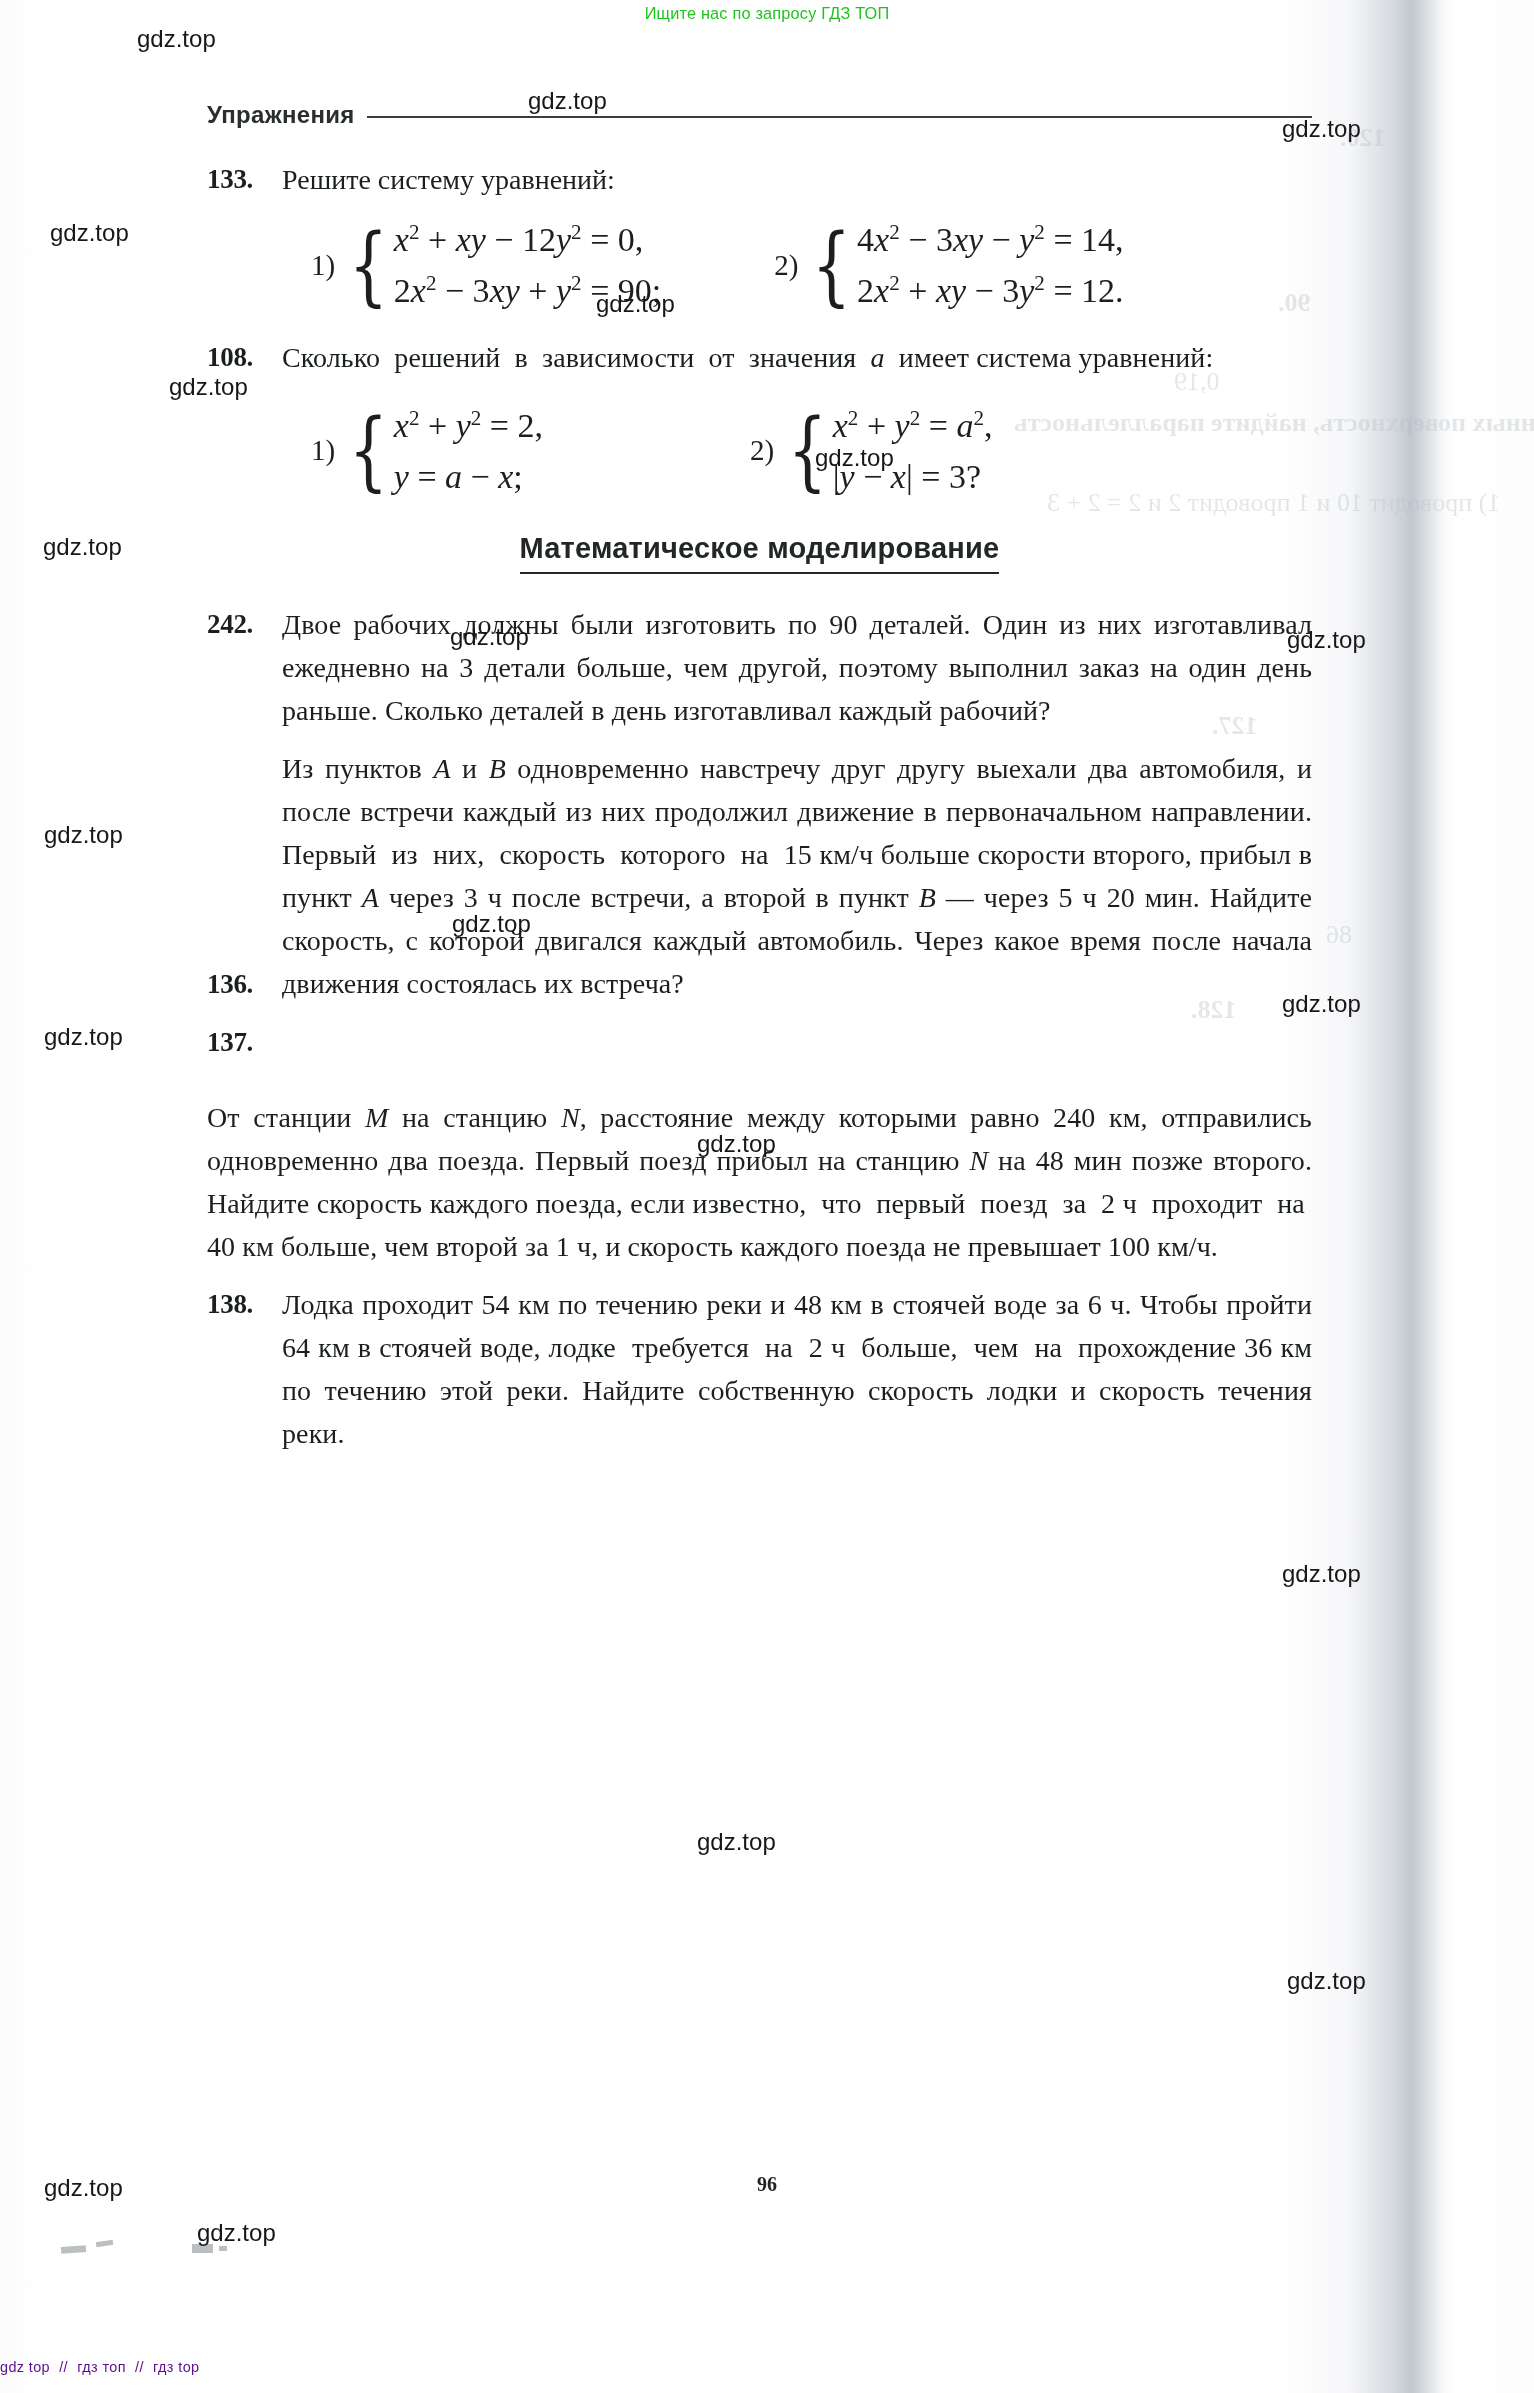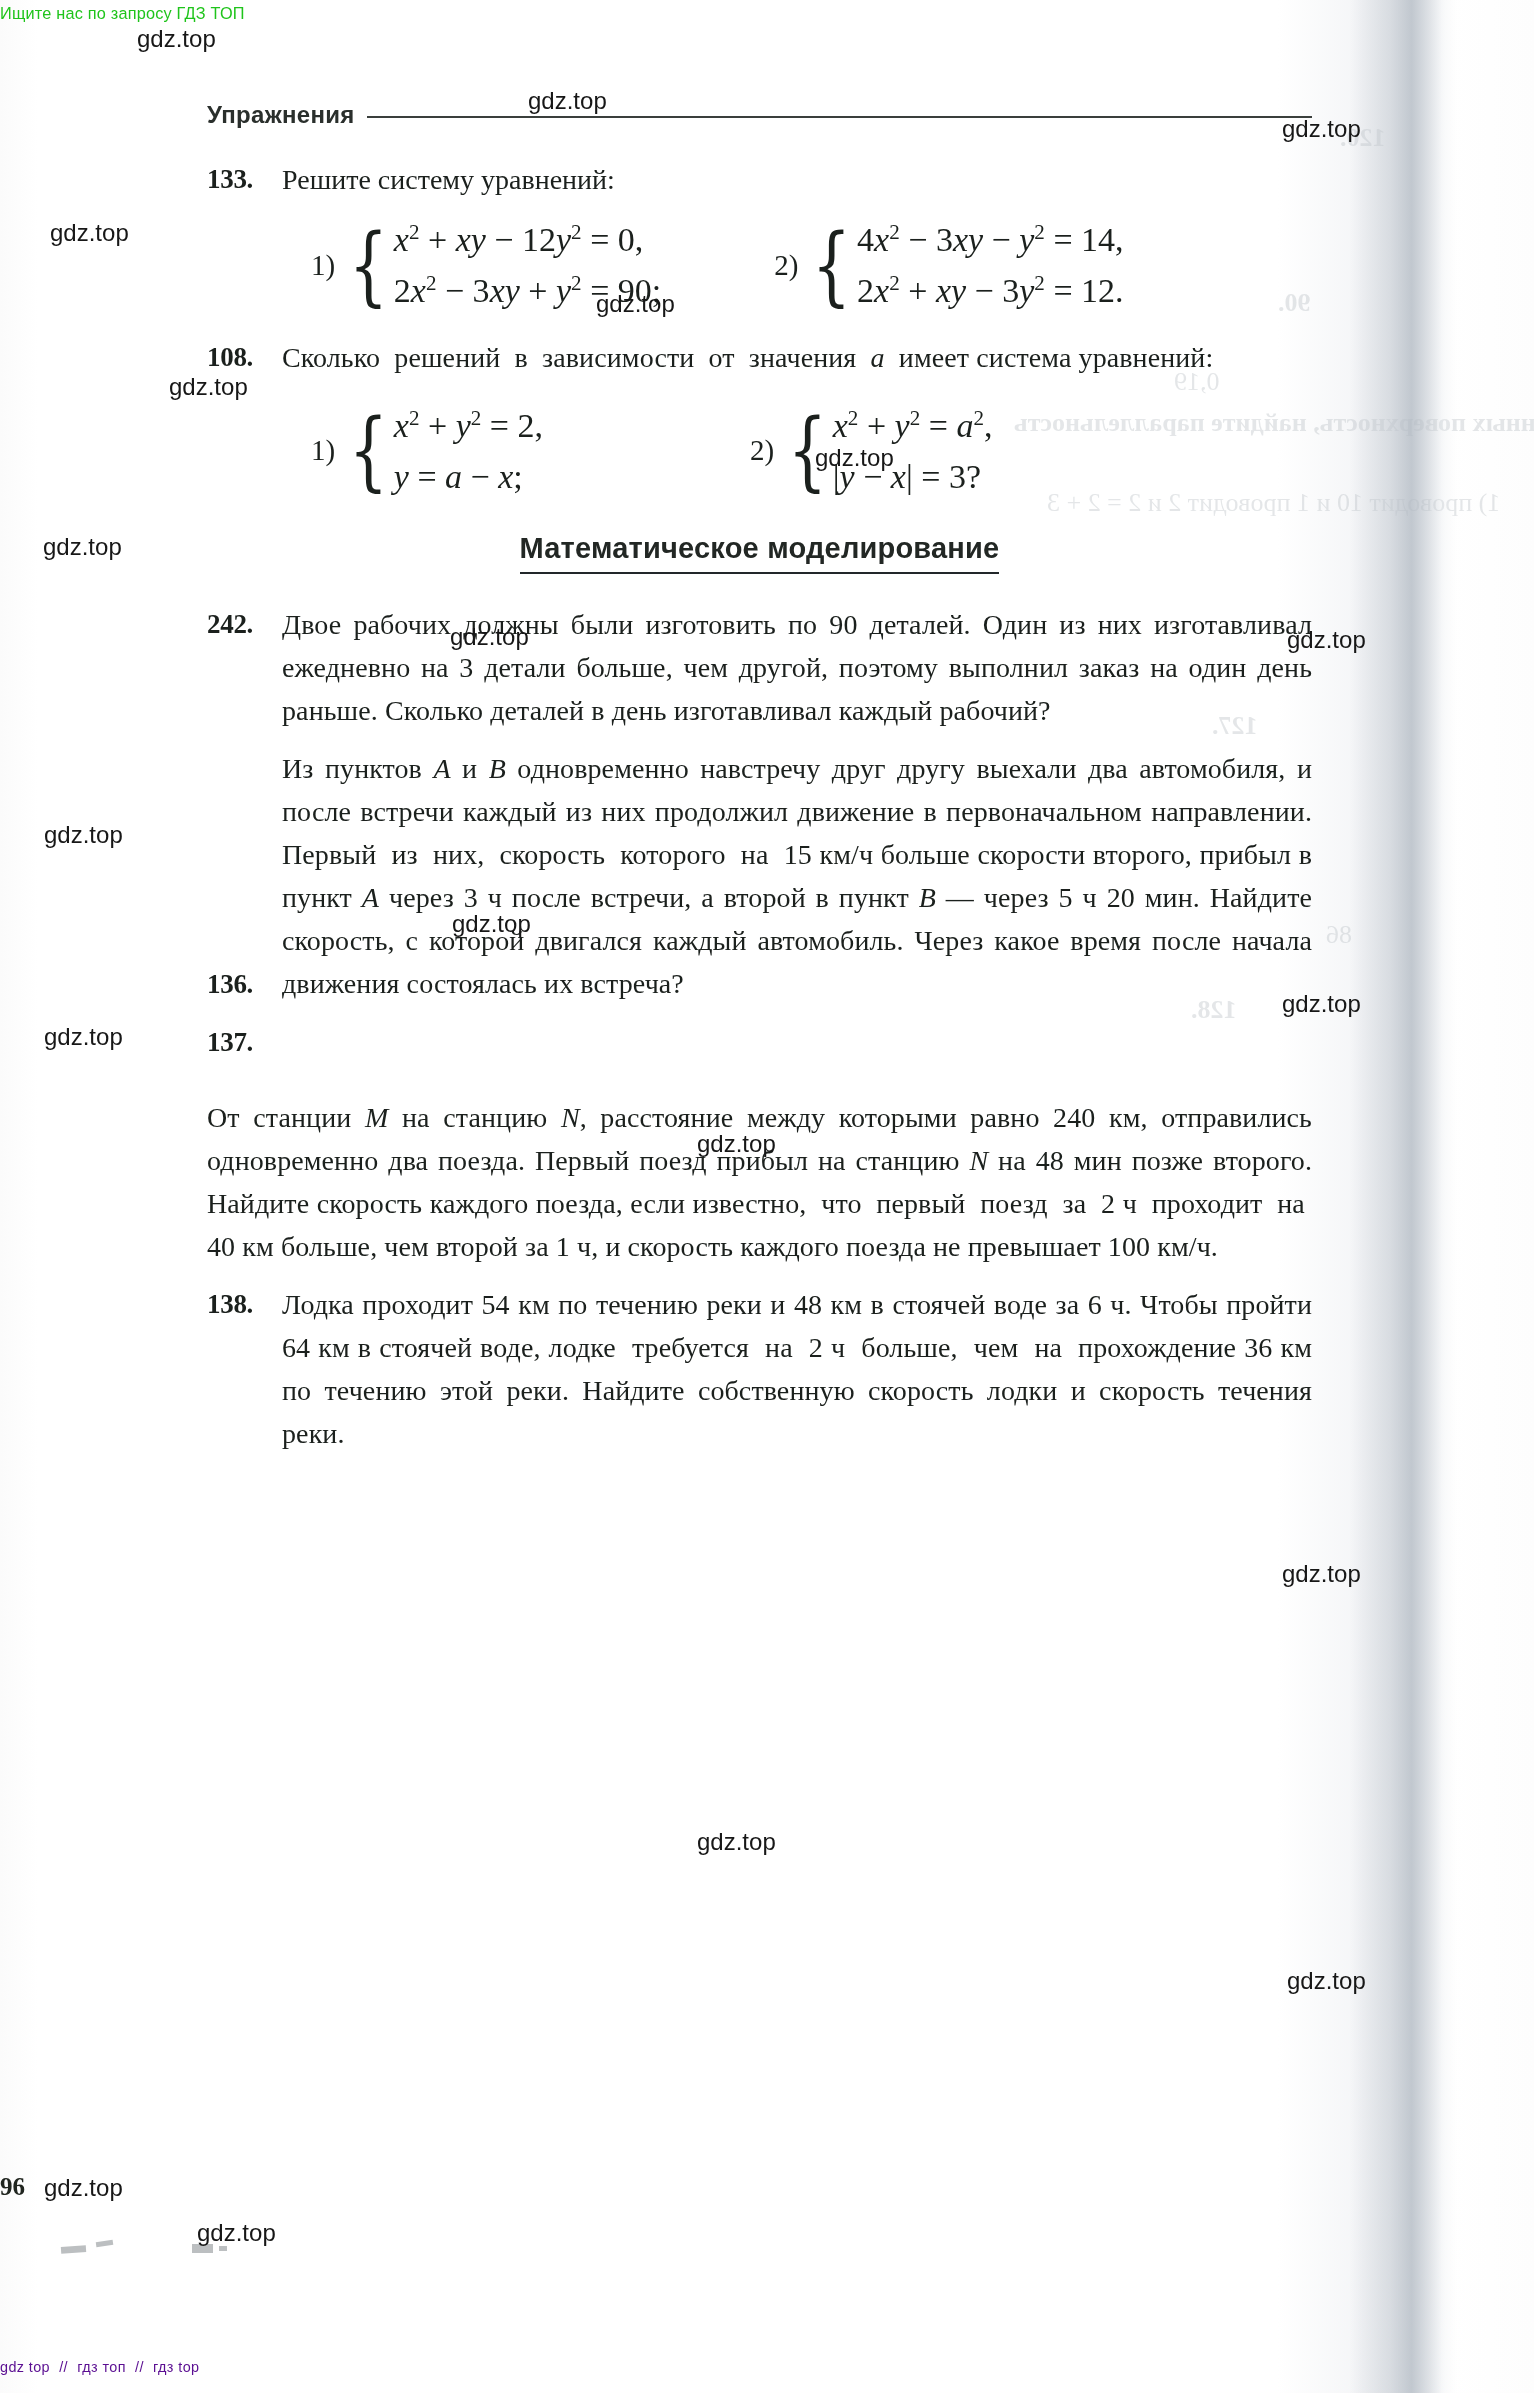--- a/index.html
+++ b/index.html
@@ -23,21 +23,21 @@
       linear-gradient(to right,
         #fbfbfb 0px, #ffffff 38px, #ffffff 1278px,
         #f4f5f7 1364px, #eef0f3 1410px, #ffffff 1446px, #fdfdfd 1534px);
   }
 
   
   .promo-bar {
     position: absolute;
     top: 0; left: 0; right: 0;
     height: 29px;
-    text-align: left;
+    text-align: center;
   }
   .promo-text {
     font-family: "Liberation Sans", "DejaVu Sans", sans-serif;
     font-size: 16.3px;
     line-height: 27px;
     letter-spacing: 0.2px;
     color: #1fc41b;
     white-space: nowrap;
   }
 
@@ -178,24 +178,24 @@
     font-size: 0.62em;
     vertical-align: super;
     line-height: 0;
   }
 
   
   .folio {
     position: absolute;
     left: 0; right: 0;
     top: 2173px;
-    text-align: left;
+    text-align: center;
     font-family: "Liberation Serif", "DejaVu Serif", serif;
     font-weight: bold;
-    font-size: 25px;
+    font-size: 20px;
     color: #20251f;
   }
 
   
   .bottom-links {
     position: absolute;
     left: 0; right: 0;
     top: 2359px;
     font-family: "Liberation Sans", "DejaVu Sans", sans-serif;
     font-size: 14.4px;

